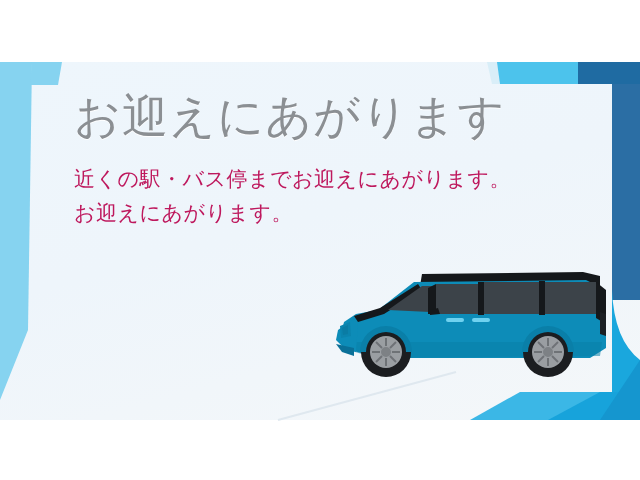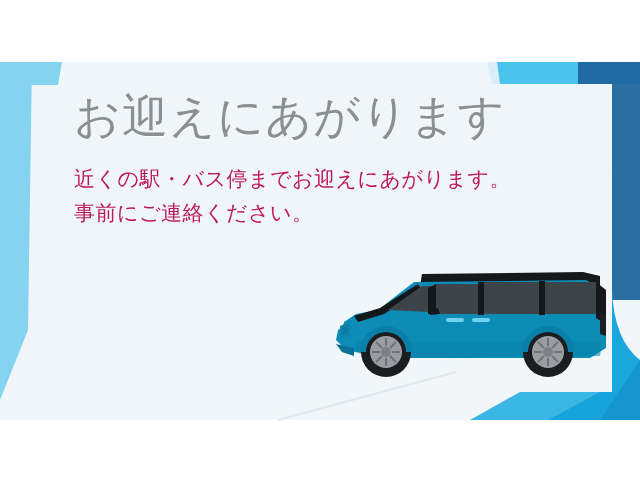--- a/index.html
+++ b/index.html
@@ -101,21 +101,21 @@
 
     <line x1="278" y1="420" x2="456" y2="372" stroke="#dfe8ef" stroke-width="2"></line>
 
     <polygon points="300,420 640,420 640,392 470,392" fill="#f3f7fa" opacity="0.0"></polygon>
   </svg>
 
   <div class="text-block">
     <div class="headline">お迎えにあがります</div>
     <div class="body-lines">
       <div class="body-line">近くの駅・バス停までお迎えにあがります。</div>
-      <div class="body-line">事前にご連絡ください。</div>
+      <div class="body-line">お迎えにあがります。</div>
     </div>
   </div>
 
   <div class="car-wrap">
     <svg viewBox="0 0 300 140" width="300" height="140">
 
       <path d="M104,22 L265,20 L282,24 L282,46 L100,46 Z" fill="#15181b"></path>
 
       <path d="M26,70 L38,62 L60,58 L96,30 L268,28 L284,36 L288,58 L288,96 L272,106 L62,106 L32,98 L22,86 Z" fill="#0d8cb8"></path>
 

